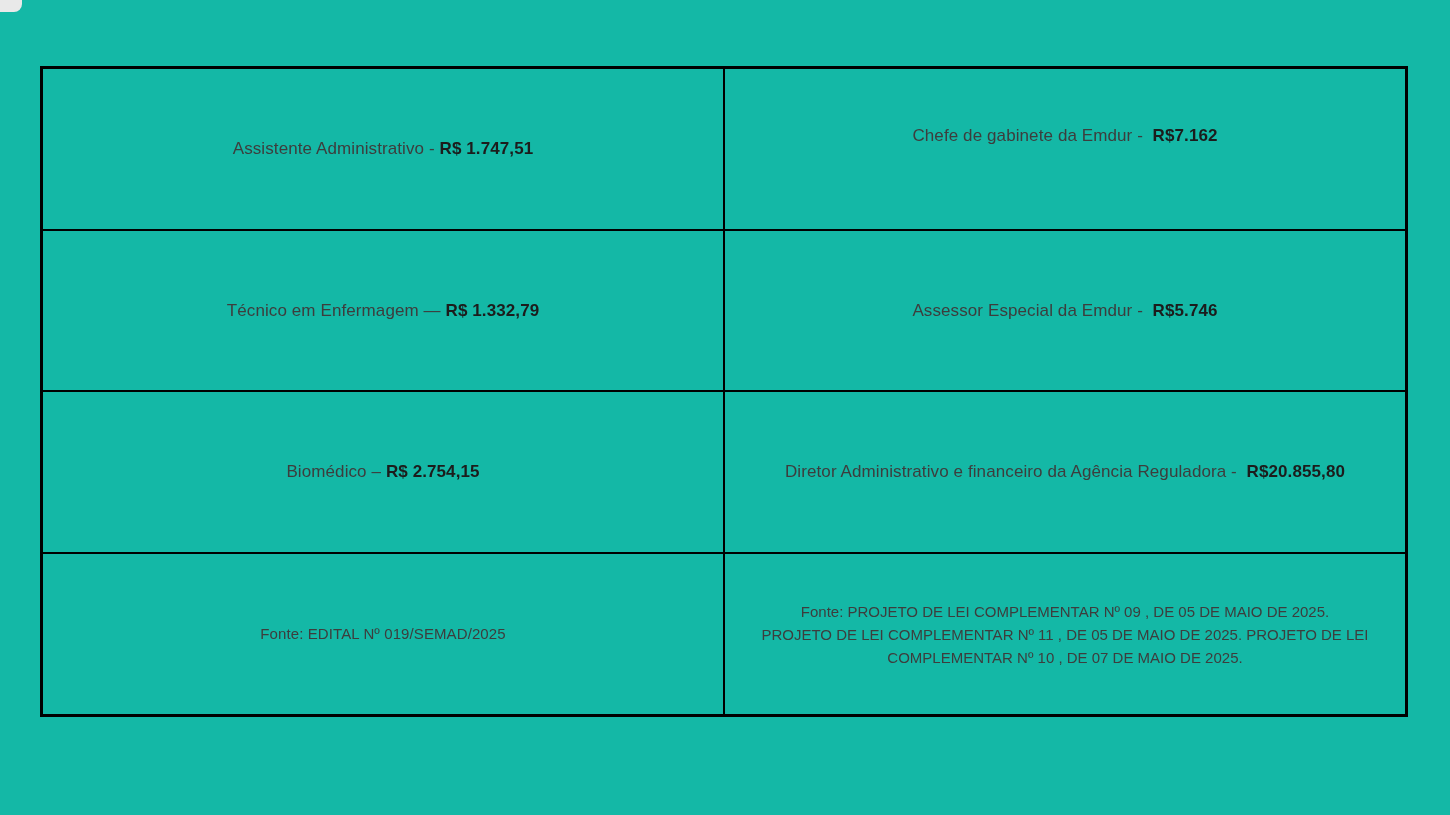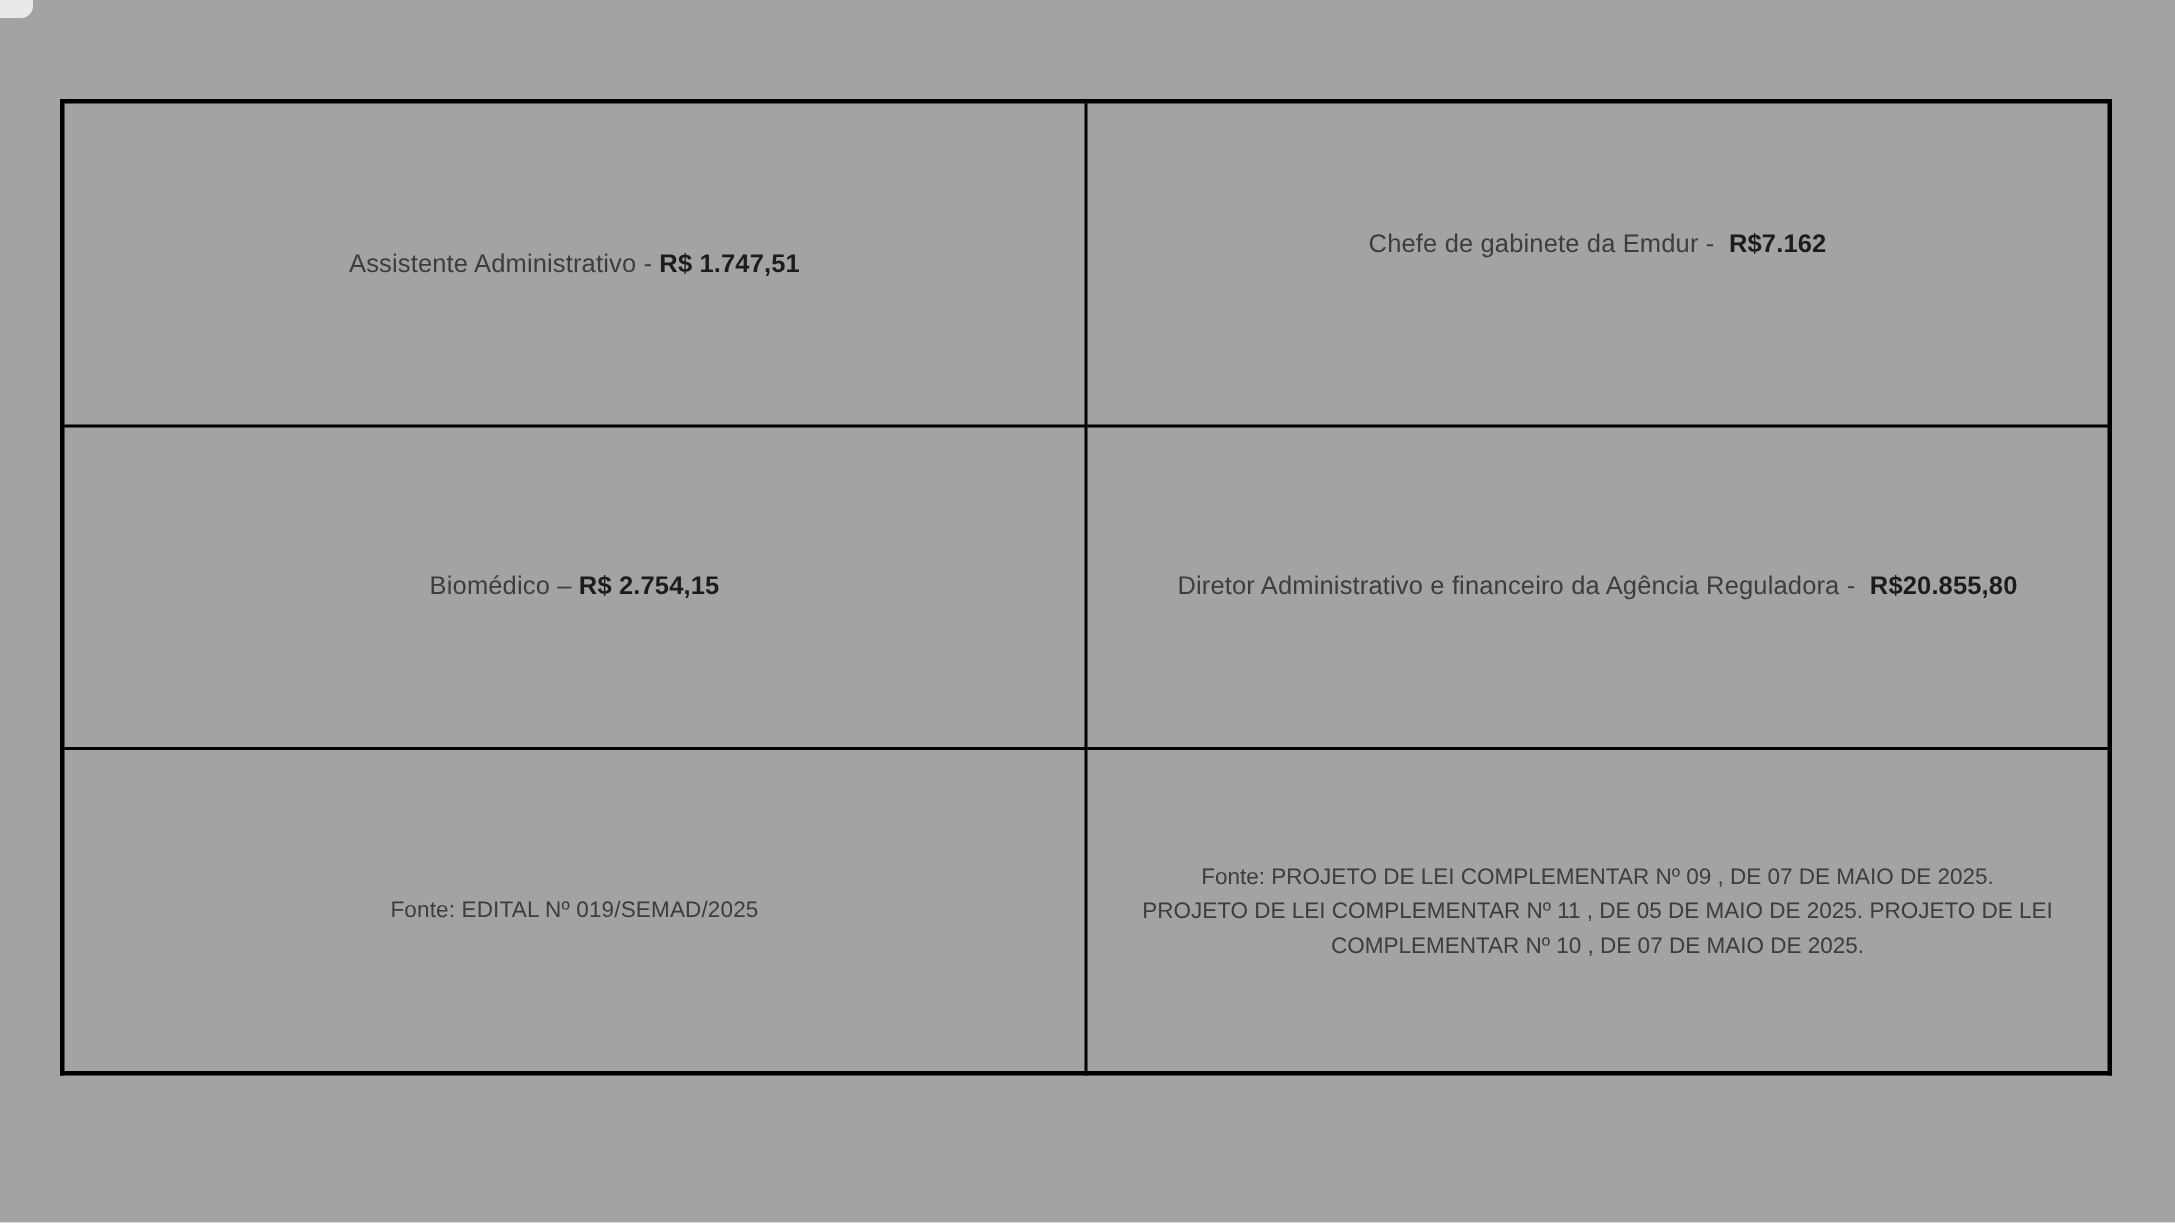--- a/index.html
+++ b/index.html
@@ -4,21 +4,21 @@
 <style>
   html, body {
     margin: 0;
     padding: 0;
     background: #ffffff;
   }
   .page {
     position: relative;
     width: 1450px;
     height: 815px;
-    background: #a3a3a3;
+    background: #14b8a6;
     overflow: hidden;
     font-family: "Liberation Sans", "DejaVu Sans", sans-serif;
   }
   .corner-fragment {
     position: absolute;
     left: 0;
     top: 0;
     width: 22px;
     height: 12px;
     background: #e9e9e9;
@@ -82,33 +82,41 @@
       <tr>
         <td>
           <span class="cell-line"><span>Assistente Administrativo - </span><b>R$ 1.747,51</b></span>
         </td>
         <td>
           <span class="cell-line raised"><span>Chefe de gabinete da Emdur - &nbsp;</span><b>R$7.162</b></span>
         </td>
       </tr>
       <tr>
         <td>
+          <span class="cell-line"><span>Técnico em Enfermagem — </span><b>R$ 1.332,79</b></span>
+        </td>
+        <td>
+          <span class="cell-line"><span>Assessor Especial da Emdur - &nbsp;</span><b>R$5.746</b></span>
+        </td>
+      </tr>
+      <tr>
+        <td>
           <span class="cell-line"><span>Biomédico – </span><b>R$ 2.754,15</b></span>
         </td>
         <td>
           <span class="cell-line"><span>Diretor Administrativo e financeiro da Agência Reguladora - &nbsp;</span><b>R$20.855,80</b></span>
         </td>
       </tr>
       <tr>
         <td class="source-cell">
           <span class="cell-line">Fonte: EDITAL Nº 019/SEMAD/2025</span>
         </td>
         <td class="source-cell">
           <div class="source-lines">
-            <div>Fonte: PROJETO DE LEI COMPLEMENTAR Nº 09 , DE 07 DE MAIO DE 2025.</div>
+            <div>Fonte: PROJETO DE LEI COMPLEMENTAR Nº 09 , DE 05 DE MAIO DE 2025.</div>
             <div>PROJETO DE LEI COMPLEMENTAR Nº 11 , DE 05 DE MAIO DE 2025. PROJETO DE LEI</div>
             <div>COMPLEMENTAR Nº 10 , DE 07 DE MAIO DE 2025.</div>
           </div>
         </td>
       </tr>
     </tbody>
   </table>
 
 </div>
 

